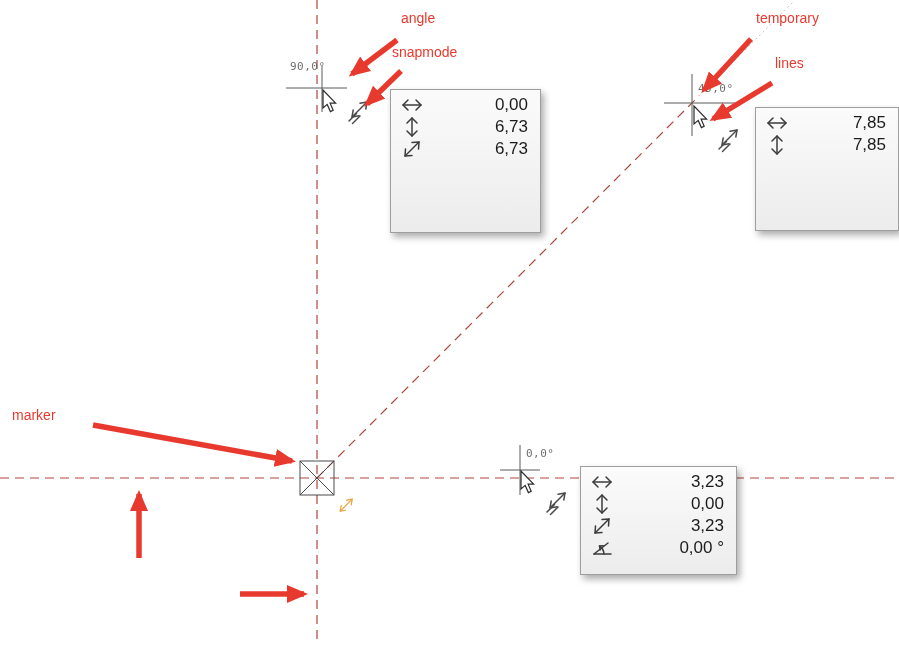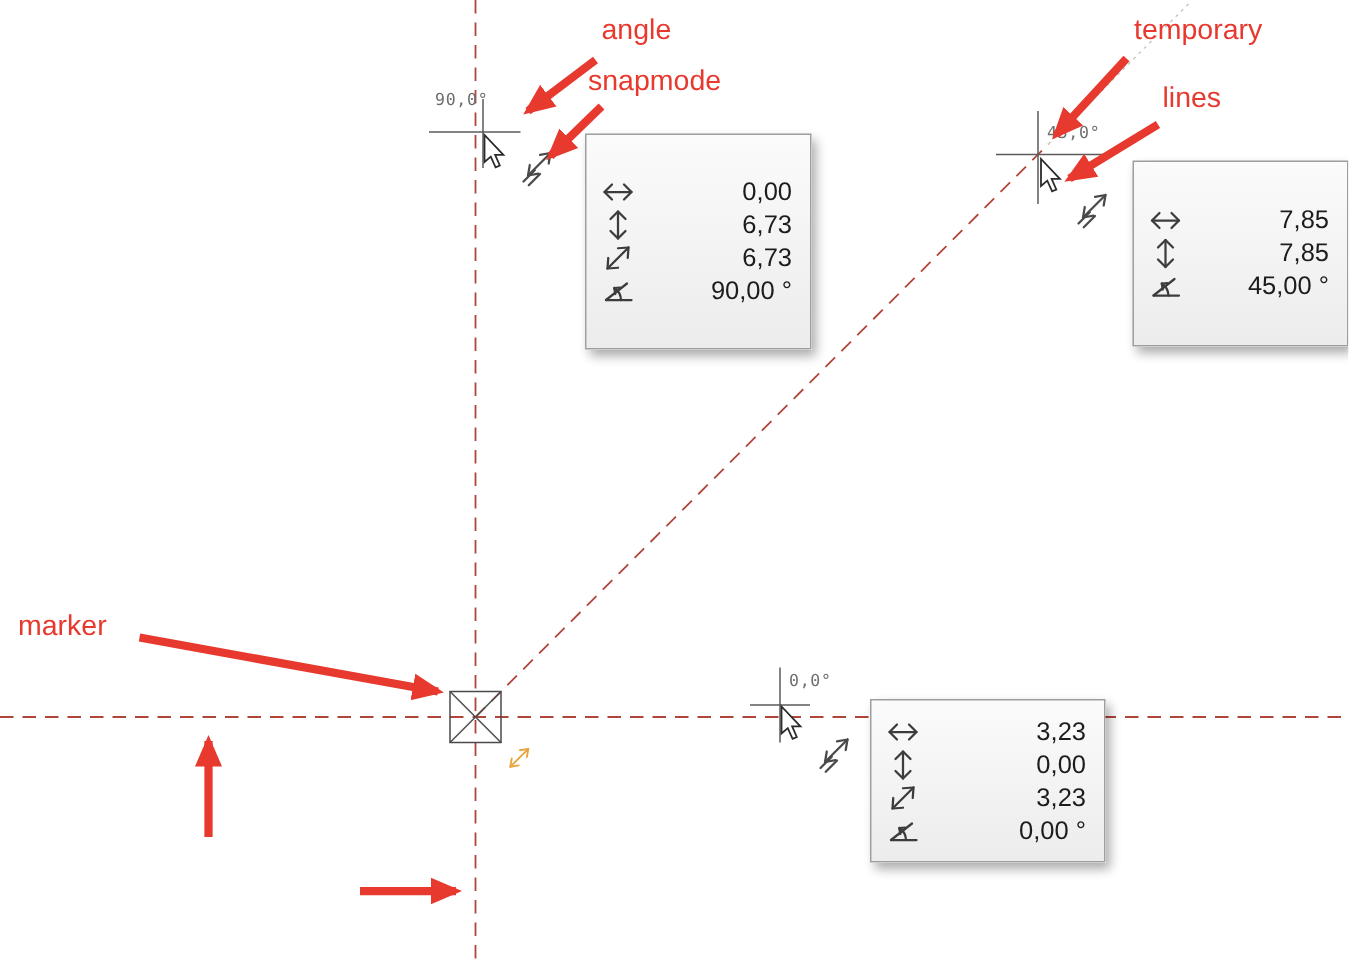--- a/index.html
+++ b/index.html
@@ -18,37 +18,37 @@
   .snap{stroke:#4a4a4a;stroke-width:1.5;fill:none;stroke-linecap:round;}
   .orange{stroke:var(--marker-orange,#e8a33d);}
   .cursor{fill:#ffffff;stroke:#2b2b2b;stroke-width:1.2;}
 
   
   .ra{stroke:var(--annotation-red,#e8392e);stroke-width:5.5;}
   #ah path{fill:var(--annotation-red,#e8392e);}
 
   
   .label{
-    position:absolute;font-size:19px;line-height:1.1;
+    position:absolute;font-size:14px;line-height:1.1;
     color:var(--annotation-red,#e8392e);white-space:nowrap;
   }
 
   
   .hint{
     position:absolute;font:11px "DejaVu Sans Mono",monospace;
     color:#6e6e6e;letter-spacing:.5px;white-space:nowrap;
   }
 
   
   .panel{
     position:absolute;box-sizing:border-box;
     background:linear-gradient(#fbfbfb,#ececec);
     border:1px solid #9e9e9e;
     box-shadow:3px 4px 7px rgba(0,0,0,.33);
-    display:flex;flex-direction:column;justify-content:center;
+    display:flex;flex-direction:column;justify-content:flex-start;
     padding:4px 0;
   }
   .prow{display:flex;align-items:center;justify-content:space-between;padding:0 12px 0 10px;}
   .ricon{width:22px;height:22px;stroke:#3c3c3c;stroke-width:1.5;fill:none;stroke-linejoin:round;stroke-linecap:round;flex:0 0 auto;}
   .pval{font-size:17px;color:#1c1c1c;white-space:nowrap;}
 </style>
 </head>
 <body>
 
 <div id="stage">
@@ -142,46 +142,34 @@
           <use href="#ic-v"></use>
         </svg>
       <span class="pval">6,73</span>
     </div>
     <div class="prow">
       <svg class="ricon" viewBox="0 0 22 22">
           <use href="#ic-d"></use>
         </svg>
       <span class="pval">6,73</span>
     </div>
-    <div class="prow">
-      <svg class="ricon" viewBox="0 0 22 22">
-          <use href="#ic-a"></use>
-        </svg>
-      <span class="pval">90,00 °</span>
-    </div>
   </div>
 
   <div class="panel" style="left:755px;top:107px;width:144px;height:124px">
     <div class="prow">
       <svg class="ricon" viewBox="0 0 22 22">
           <use href="#ic-h"></use>
         </svg>
       <span class="pval">7,85</span>
     </div>
     <div class="prow">
       <svg class="ricon" viewBox="0 0 22 22">
           <use href="#ic-v"></use>
         </svg>
       <span class="pval">7,85</span>
-    </div>
-    <div class="prow">
-      <svg class="ricon" viewBox="0 0 22 22">
-          <use href="#ic-a"></use>
-        </svg>
-      <span class="pval">45,00 °</span>
     </div>
   </div>
 
   <div class="panel" style="left:580px;top:466px;width:157px;height:109px">
     <div class="prow">
       <svg class="ricon" viewBox="0 0 22 22">
           <use href="#ic-h"></use>
         </svg>
       <span class="pval">3,23</span>
     </div>

